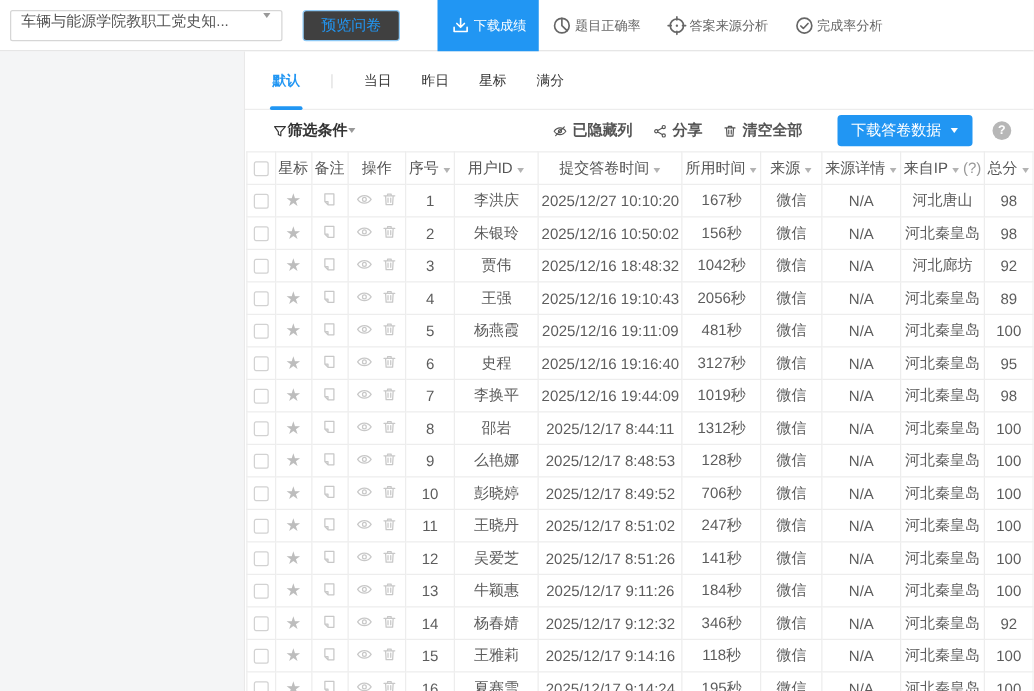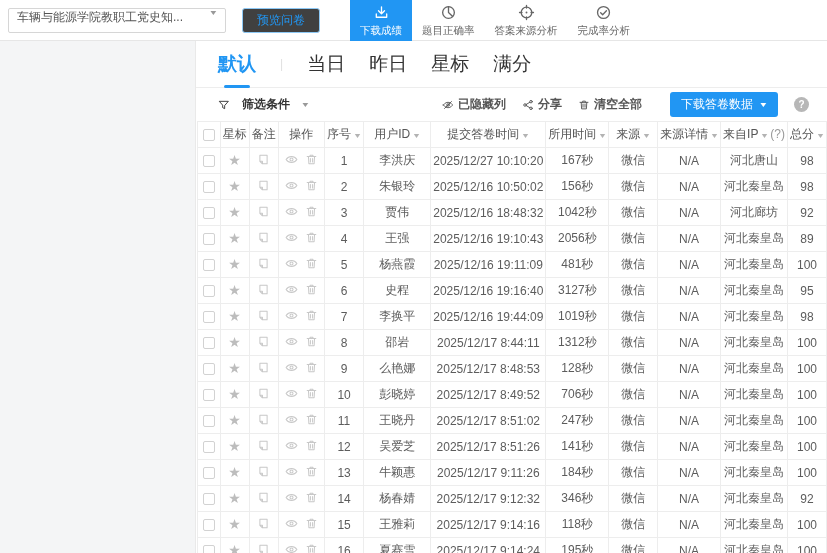--- a/index.html
+++ b/index.html
@@ -26,53 +26,53 @@
   .caret { font-size:7px; color:#999; transform:scaleX(1.4); display:inline-block; }
   .preview-btn {
     margin-left:16px; height:25px; padding:0 14px;
     border:1px solid #8ec9f5; border-radius:3px; background:#404040;
     color:#2196f3; font-size:12px; cursor:pointer;
     display:flex; align-items:center;
   }
   .main-tabs { position:absolute; left:350px; top:0; height:41px; display:flex; }
   .tab {
     height:41px; padding:0 10px; min-width:62px;
-    display:flex; flex-direction:column; align-items:center; justify-content:center;
+    display:flex; flex-direction:row; align-items:center; justify-content:center;
     color:#666; cursor:pointer; gap:2px;
   }
   .tab .tab-label { font-size:10.5px; margin-top:1px; }
   .tab.active { background:#2196f3; color:#fff; }
   .icn { display:inline-flex; align-items:center; justify-content:center; }
   .icn svg { display:block; }
   .tab .icn svg { width:17px; height:17px; }
   
   .panel {
     position:absolute; top:41px; left:195px; right:0; bottom:0;
     background:#fff; border-left:1px solid #e9e9e9; overflow:hidden;
   }
   .subtabs {
     height:47px; border-bottom:1px solid #ededed;
     display:flex; align-items:center; padding-left:22px;
   }
   .subtab {
     position:relative; height:47px; display:flex; align-items:center;
-    color:#333; font-size:19px; margin-right:24px; cursor:pointer;
+    color:#333; font-size:11px; margin-right:24px; cursor:pointer;
   }
   .subtab.active { color:#2196f3; font-weight:bold; }
   .subtab.active .under {
     position:absolute; left:50%; transform:translateX(-50%);
     bottom:0; width:26px; height:3px; background:#2196f3; border-radius:2px;
   }
   .subtab-sep { color:#e0e0e0; margin-right:24px; font-size:12px; }
   
   .toolbar {
     height:33px; display:flex; align-items:center; justify-content:space-between;
     padding:0 18px 0 22px;
   }
-  .tb-left { display:flex; align-items:center; gap:12px; color:#333; font-weight:bold; cursor:pointer; }
+  .tb-left { display:flex; align-items:center; gap:0; color:#333; font-weight:bold; cursor:pointer; }
   .tb-left .icn svg { width:12px; height:12px; }
   .tb-right { display:flex; align-items:center; gap:16px; }
   .tb-item { display:flex; align-items:center; gap:4px; color:#555; cursor:pointer;font-weight:bold; }
   .tb-item .icn svg { width:12px; height:12px; }
   .dl-btn {
     height:25px; padding:0 11px; border:none; border-radius:3px;
     background:#2196f3; color:#fff; font-size:12px; cursor:pointer;
     display:flex; align-items:center; gap:7px;margin-left:12px;
   }
   .dl-btn .caret { color:#fff; }

